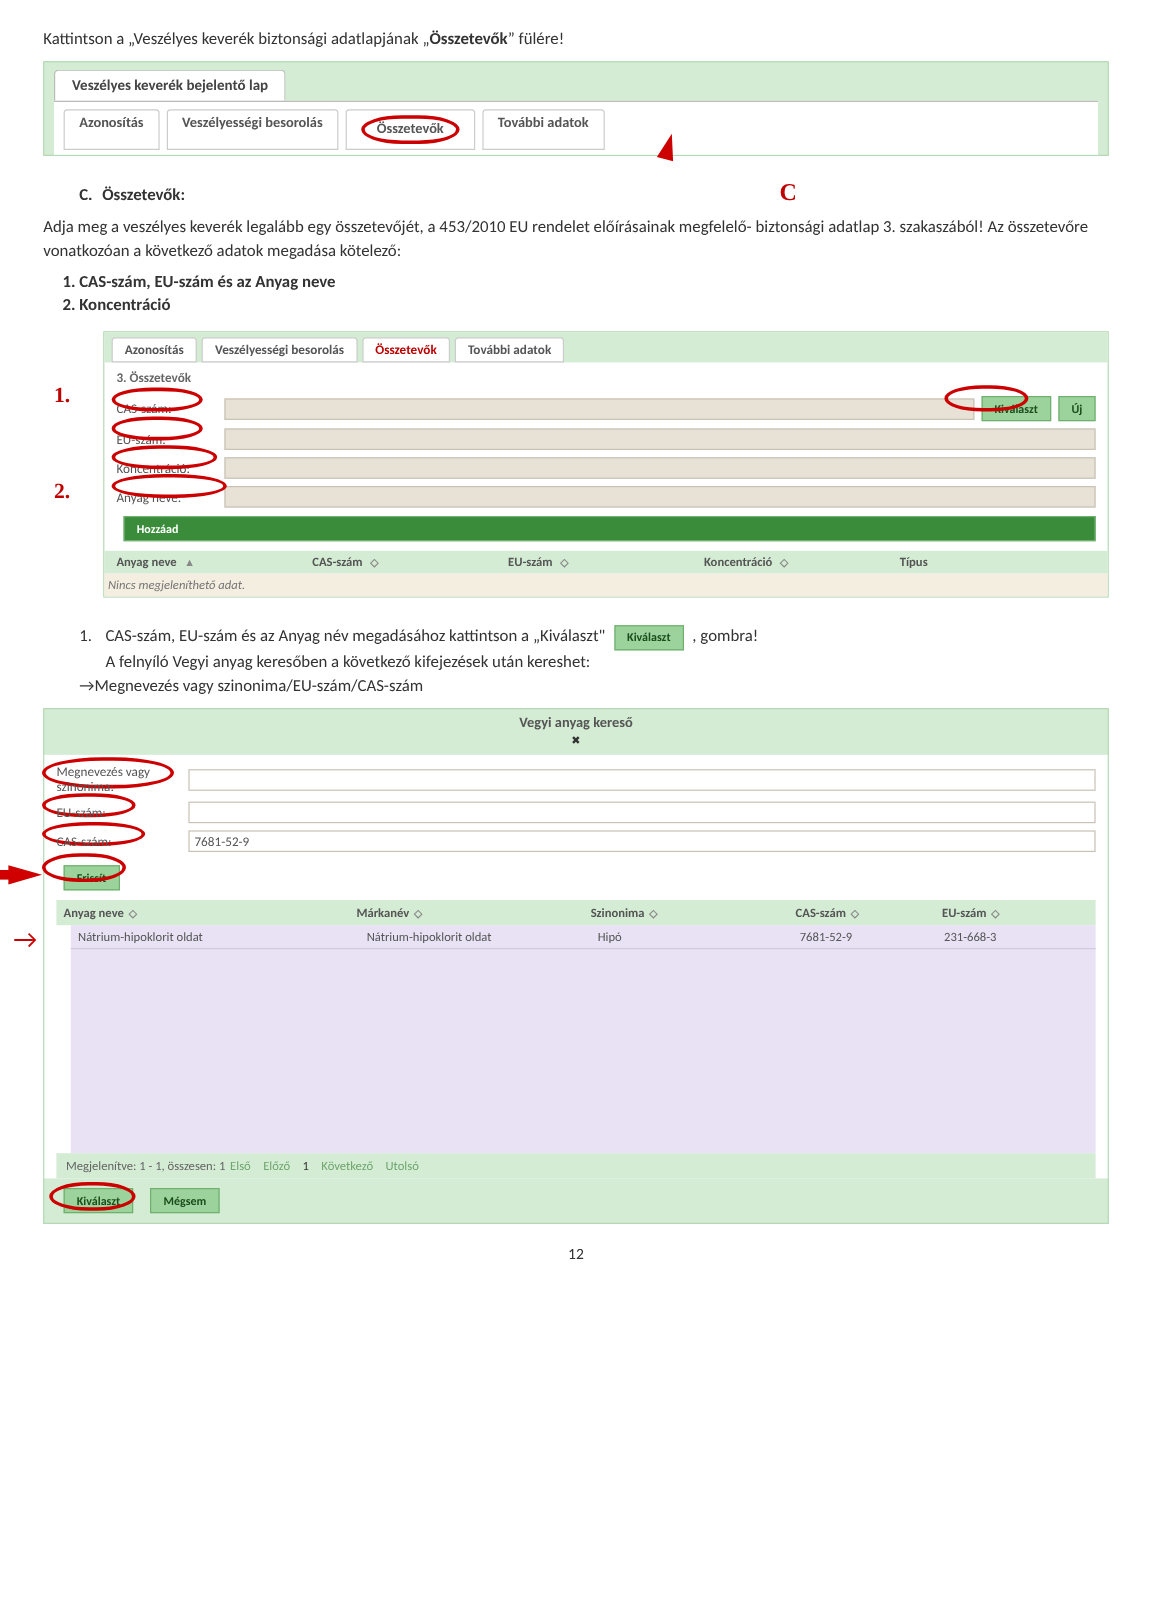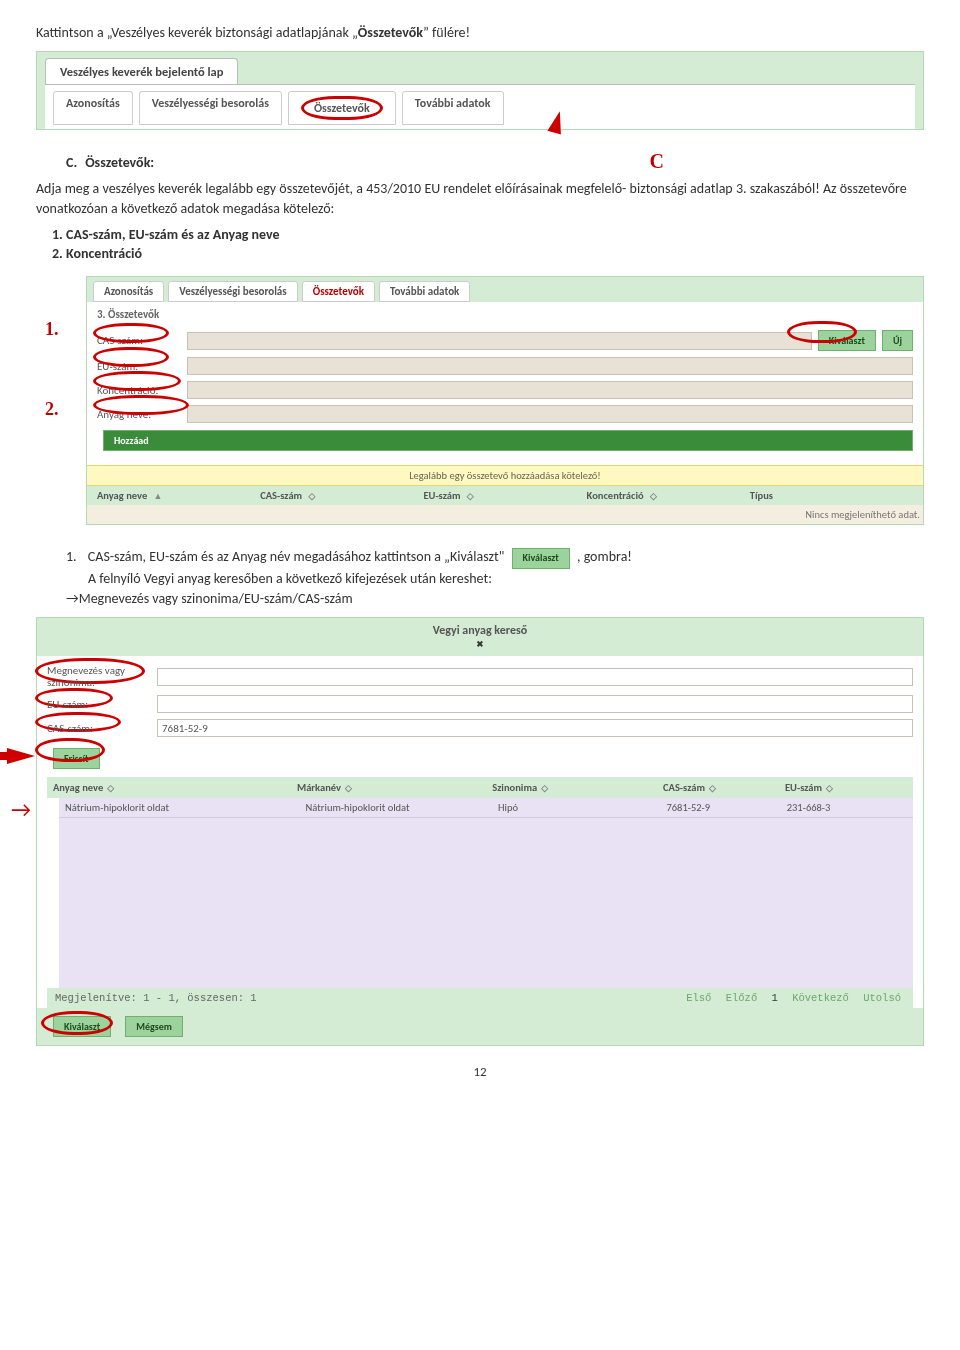--- a/index.html
+++ b/index.html
@@ -31,21 +31,21 @@
   .ss2-tab.active { color: #b00; }
   .ss2-section { padding: 6px 10px; font-size: 11px; color: #666; font-weight: bold; }
   .formrow { display: flex; align-items: center; padding: 3px 10px; font-size: 11px; color: #555; }
   .formrow .lbl { width: 90px; }
   .formrow .fld { flex: 1; height: 18px; background: #e8e2d6; border: 1px solid #c8c2b6; }
   .btn-green { background: #9cd29c; border: 1px solid #6fb06f; color: #1a4d1a; font-size: 10px; padding: 3px 10px; margin-left: 6px; font-weight: bold; }
   .btn-green.dark { background: #3a8c3a; color: #fff; }
   .warnbar { background: #fff8c0; border-top: 1px solid #e0d870; border-bottom: 1px solid #e0d870; text-align: center; font-size: 10.5px; color: #665; padding: 3px; margin-top: 6px; }
   .hdrrow { background: #d4ecd4; display: flex; font-size: 10.5px; color: #555; font-weight: bold; padding: 3px 10px; }
   .hdrrow > div { flex: 1; }
-  .nodata { background: #f4eee0; text-align: right; font-size: 10.5px; color: #777; padding: 3px; }
+  .nodata { background: #f4eee0; text-align: left; font-size: 10.5px; color: #777; padding: 3px; font-style: italic; }
   .sidelabel { position: absolute; left: -42px; font-family: 'Segoe Script','Comic Sans MS',cursive; color: #c00000; font-weight: bold; font-size: 18px; }
   .abs-circle { position: absolute; border: 3px solid #cc0000; border-radius: 50%/55%; pointer-events:none; }
   .instr1 { margin: 22px 0 6px 30px; line-height: 1.45; }
   .kivalaszt-inline { background: #9cd29c; border: 1px solid #6fb06f; font-size: 10px; padding: 2px 10px; font-weight: bold; color: #1a4d1a; display: inline-block; margin: 0 4px; }
   .panel3 { border: 1px solid #b5d9b5; background: #d4ecd4; margin-top: 8px; }
   .panel3-title { display: flex; justify-content: space-between; align-items: center; padding: 5px 10px; font-size: 12px; color: #555; font-weight: bold; flex-direction: column; }
   .panel3-title .xbtn { font-family: monospace; font-weight: bold; color: #333; cursor: pointer; }
   .panel3-body { background: #fff; padding: 6px 10px 0 10px; position: relative; }
   .p3row { display: flex; align-items: center; padding: 3px 0; font-size: 11px; color: #555; position: relative; }
   .p3row .lbl { width: 110px; }
@@ -53,21 +53,21 @@
   .p3-frissit { margin: 8px 0 8px 0; }
   .tablehead { background: #d4ecd4; display: flex; font-size: 10.5px; color: #555; font-weight: bold; padding: 4px 6px; }
   .tablebody { background: #e8e2f4; min-height: 190px; font-size: 10.5px; color: #555; margin-left: 12px; }
   .tablerow { display: flex; padding: 3px 6px; border-bottom: 1px solid #d0cae0; }
   .col-nev { flex: 2; }
   .col-mark { flex: 1.6; }
   .col-szin { flex: 1.4; }
   .col-cas { flex: 1; }
   .col-eu { flex: 1; }
   .sort-ico { color: #888; font-size: 9px; margin-left: 4px; }
-  .footerrow { background: #d4ecd4; display: flex; justify-content: space-between; font-size: 10.5px; color: #666; padding: 4px 8px; font-family: Liberation Mono, monospace; }
+  .footerrow { background: #d4ecd4; display: flex; justify-content: flex-start; font-size: 10.5px; color: #666; padding: 4px 8px; }
   .footerrow .navlinks span { color: #6fa66f; margin: 0 4px; }
   .panel3-footer { padding: 8px 10px; display: flex; gap: 8px; position: relative; }
   .red-arrow-right { position: absolute; width: 0; height: 0; border-top: 8px solid transparent; border-bottom: 8px solid transparent; border-left: 28px solid #d00000; }
   .red-arrow-right::before { content:""; position:absolute; left:-48px; top:-4px; width:22px; height:8px; background:#d00000; }
   .thin-arrow { position: absolute; color: #c00; font-size: 22px; }
   .pagenum { text-align: center; margin-top: 18px; font-size: 13px; color: #333; }
 </style>
 </head>
 <body>
 
@@ -132,21 +132,20 @@
     <div class="lbl">Koncentráció:</div>
     <div class="fld"></div>
   </div>
   <div class="formrow">
     <div class="lbl">Anyag neve:</div>
     <div class="fld"></div>
   </div>
   <div style="padding:4px 10px 8px 10px;">
     <div class="btn-green dark"><span>Hozzáad</span></div>
   </div>
-  <div class="warnbar">Legalább egy összetevő hozzáadása kötelező!</div>
   <div class="hdrrow">
     <div><span>Anyag neve</span> <span class="sort-ico">▲</span></div>
     <div><span>CAS-szám</span> <span class="sort-ico">◇</span></div>
     <div><span>EU-szám</span> <span class="sort-ico">◇</span></div>
     <div><span>Koncentráció</span> <span class="sort-ico">◇</span></div>
     <div><span>Típus</span></div>
   </div>
   <div class="nodata">Nincs megjeleníthető adat.</div>
 </div>
 

